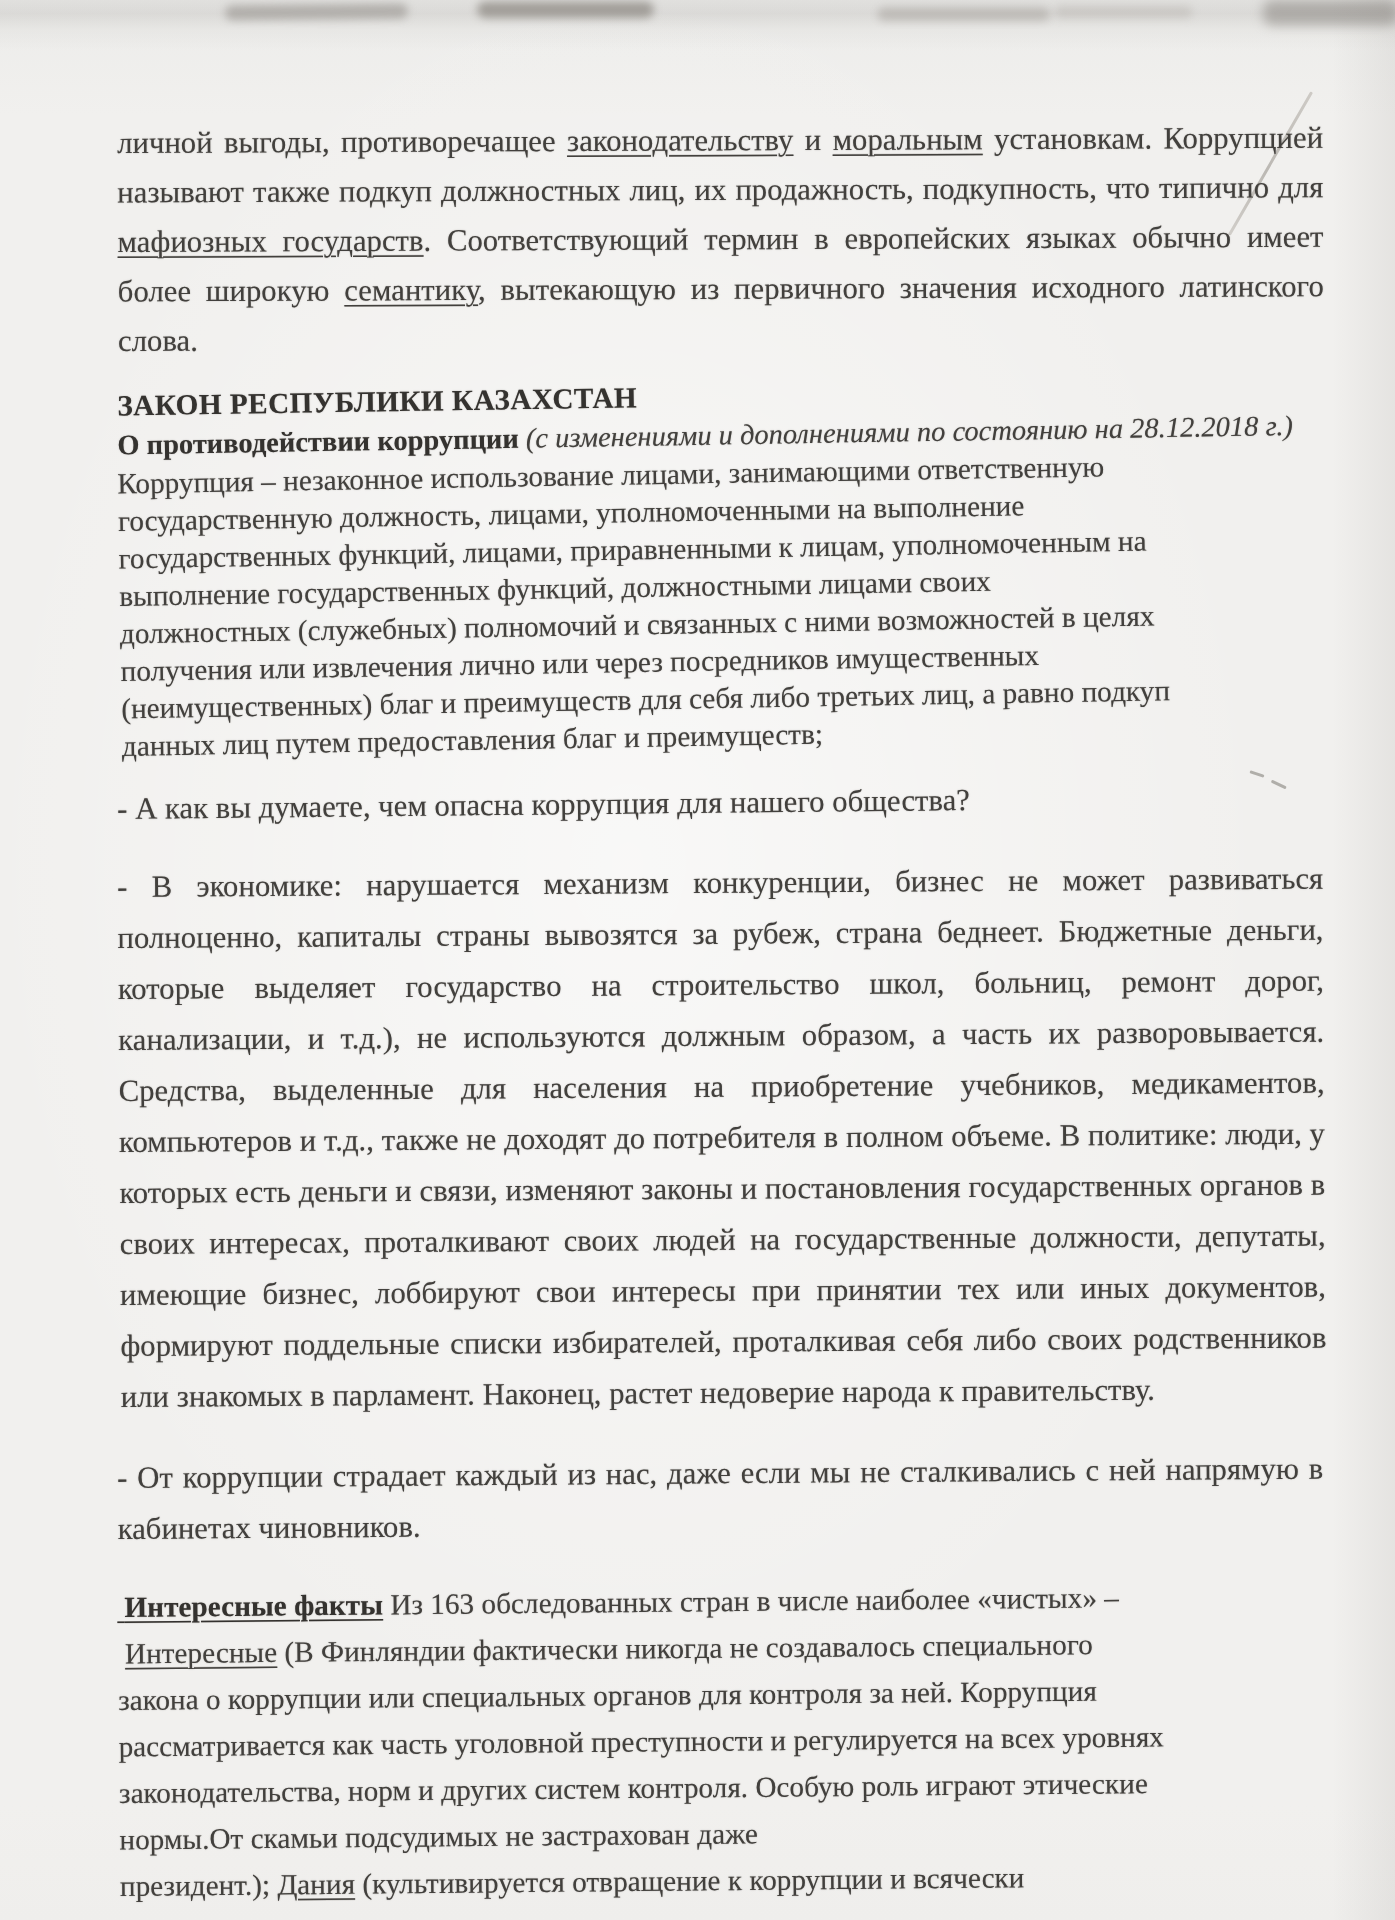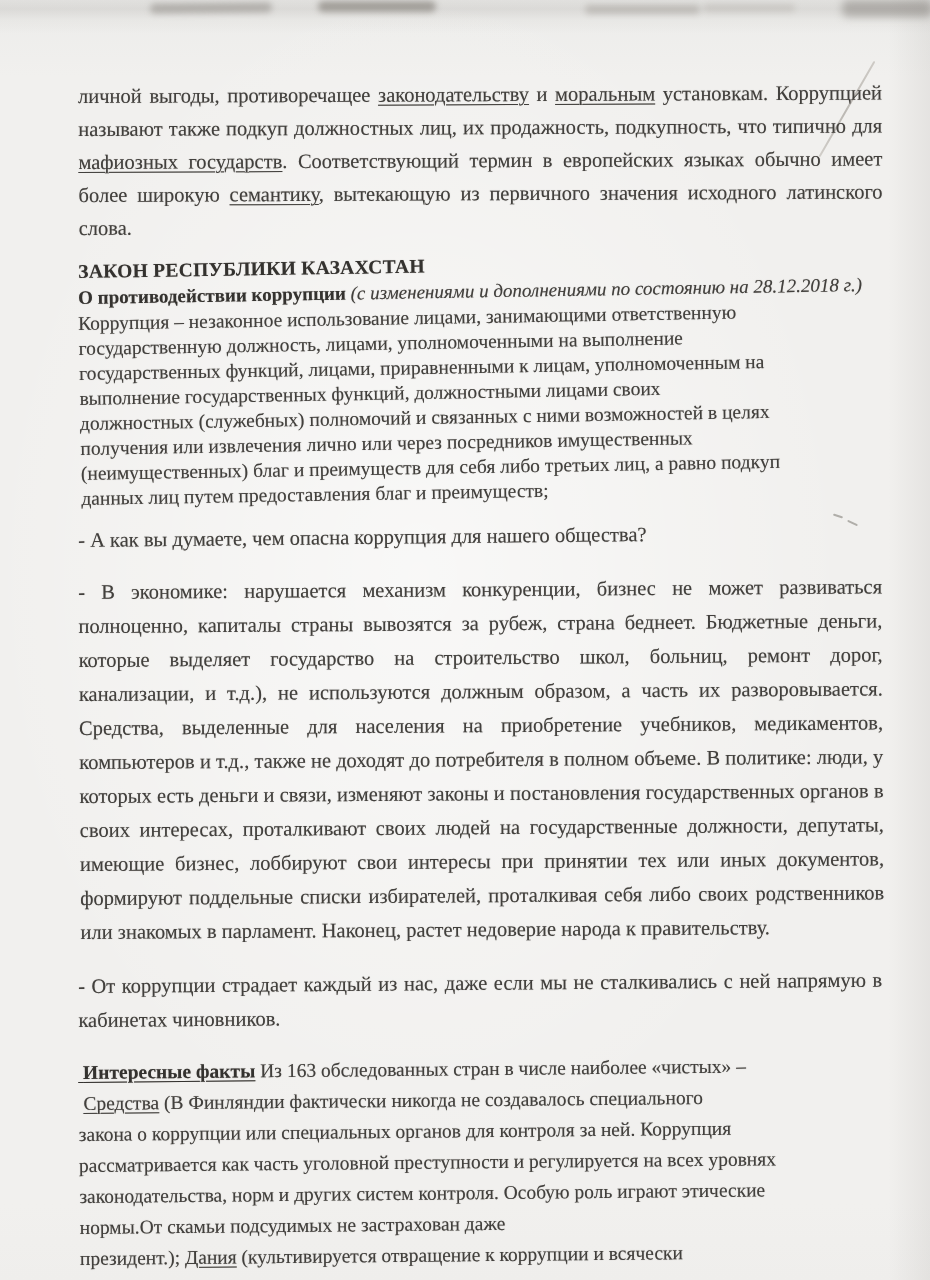--- a/index.html
+++ b/index.html
@@ -118,21 +118,21 @@
         <div class="line">должностных (служебных) полномочий и связанных с ними возможностей в целях</div>
         <div class="line">получения или извлечения лично или через посредников имущественных</div>
         <div class="line">(неимущественных) благ и преимуществ для себя либо третьих лиц, а равно подкуп</div>
         <div class="line">данных лиц путем предоставления благ и преимуществ;</div>
       </div>
       <div class="para dialog"><span>- А как вы думаете, чем опасна коррупция для нашего общества?</span></div>
       <div class="para economy"><span>- В экономике: нарушается механизм конкуренции, бизнес не может развиваться полноценно, капиталы страны вывозятся за рубеж, страна беднеет. Бюджетные деньги, которые выделяет государство на строительство школ, больниц, ремонт дорог, канализации, и т.д.), не используются должным образом, а часть их разворовывается. Средства, выделенные для населения на приобретение учебников, медикаментов, компьютеров и т.д., также не доходят до потребителя в полном объеме. В политике: люди, у которых есть деньги и связи, изменяют законы и постановления государственных органов в своих интересах, проталкивают своих людей на государственные должности, депутаты, имеющие бизнес, лоббируют свои интересы при принятии тех или иных документов, формируют поддельные списки избирателей, проталкивая себя либо своих родственников или знакомых в парламент. Наконец, растет недоверие народа к правительству.</span></div>
       <div class="para impact"><span>- От коррупции страдает каждый из нас, даже если мы не сталкивались с ней напрямую в кабинетах чиновников.</span></div>
       <div class="para facts">
         <div class="line"><span class="b u"> Интересные факты</span><span> Из 163 обследованных стран в числе наиболее «чистых» –</span></div>
-        <div class="line"><span> </span><span class="u">Средства</span><span> (В Финляндии фактически никогда не создавалось специального</span></div>
+        <div class="line"><span> </span><span class="u">Интересные</span><span> (В Финляндии фактически никогда не создавалось специального</span></div>
         <div class="line"><span>закона о коррупции или специальных органов для контроля за ней. Коррупция</span></div>
         <div class="line"><span>рассматривается как часть уголовной преступности и регулируется на всех уровнях</span></div>
         <div class="line"><span>законодательства, норм и других систем контроля. Особую роль играют этические</span></div>
         <div class="line"><span>нормы.От скамьи подсудимых не застрахован даже</span></div>
         <div class="line"><span>президент.); </span><span class="u">Дания</span><span> (культивируется отвращение к коррупции и всячески</span></div>
       </div>
     </div>
 </div>
 
 </body></html>

